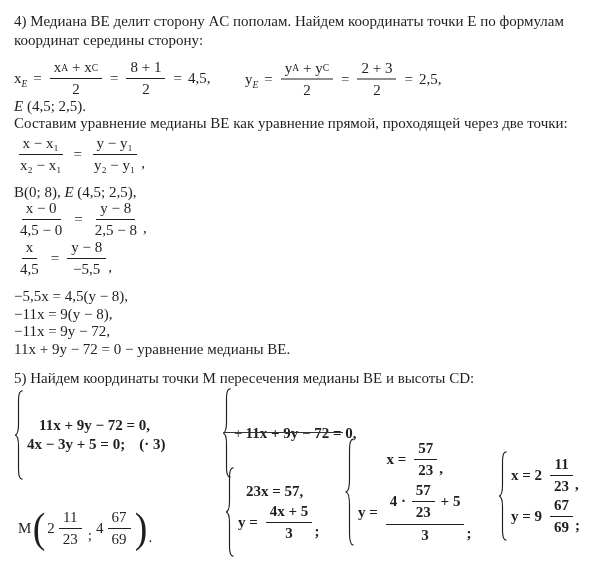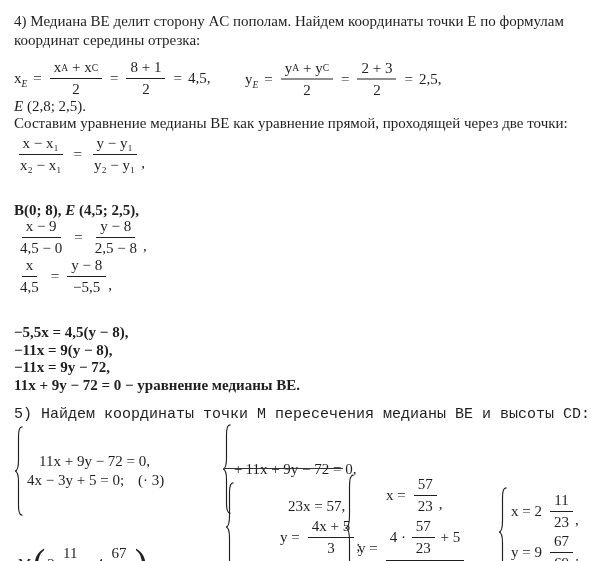--- a/index.html
+++ b/index.html
@@ -15,59 +15,59 @@
   .sm { line-height:16px; }
   .it { font-style:italic; }
   .fr { display:flex; align-items:center; }
   .eq { margin:0 6px; }
   .frac { display:inline-flex; flex-direction:column; align-items:center; margin:0 2px; }
   .frac .num { display:inline-flex; align-items:center; line-height:15px; padding:1px 4px 3px; border-bottom:1px solid #1f1f1f; white-space:pre; }
   .frac .den { line-height:15px; padding:3px 4px 1px; white-space:pre; }
   sub { font-size:9.5px; line-height:0; }
   .tail { align-self:flex-end; padding-bottom:2px; }
   .mt2  { margin-top:2px; }
-  .mt14 { margin-top:28px;font-weight:bold; }
+  .mt14 { margin-top:10px; }
   .xeye { position:relative; margin-top:9px; }
   .ye   { position:absolute; left:231px; top:50%; transform:translateY(-50%); }
   .steps div { line-height:17.5px; white-space:pre; }
   .p5 { position:relative; height:196px; margin-top:10px; width:600px; }
   .abs { position:absolute; }
-  .pos-intro { left:14px; top:1px;font-family:Liberation Mono, monospace; }
+  .pos-intro { left:14px; top:1px; }
   .pos-sys1  { left:14px;  top:22px; }
   .pos-sys2  { left:222px; top:20px; }
   .pos-sum   { left:224px; top:64px; width:119px; border-top:1.4px solid #333; height:0; }
-  .pos-sys3  { left:225px; top:78px;gap:42px; }
+  .pos-sys3  { left:225px; top:99px; }
   .pos-sys4  { left:345px; top:70px; }
   .pos-sys5  { left:498px; top:83px; }
   .pos-res   { left:18px;  top:141px; }
   .sys { display:flex; align-items:center; }
   .bw { align-self:stretch; display:flex; margin-right:4px; }
   .bw svg { width:9px; height:100%; }
   .bw path { fill:none; stroke:#1f1f1f; stroke-width:1.15; vector-effect:non-scaling-stroke; stroke-linecap:round; }
-  .col { display:flex; flex-direction:column; justify-content:flex-end; padding:2px 0; }
+  .col { display:flex; flex-direction:column; justify-content:flex-end; padding:2px 0;font-weight:bold; }
   .col .row { line-height:19px; white-space:pre; }
   .ind12 { padding-left:12px; }
   .ind8  { padding-left:8px; }
   .note { margin-left:14px; white-space:pre; }
   .plusmark { align-self:center; margin:0 3px 0 -1px; }
   .ctr { align-items:center; }
   .gap2 > * + * { margin-top:2px; }
   .lhs { margin-right:6px; white-space:pre; }
   .bp { font-size:42px; line-height:0.8; font-weight:400; transform:scaleX(0.9); margin:0 1px; }
   .semi { margin:0 4px; align-self:flex-end; padding-bottom:4px; }
   .whole { margin-right:2px; }
 </style>
 </head>
 <body>
 
 <div class="page">
   <div class="flow">
 
     <div class="t">4) Медиана BE делит сторону AC пополам. Найдем координаты точки E по формулам</div>
-    <div class="t">координат середины отрезка:</div>
+    <div class="t">координат середины сторону:</div>
 
     <div class="fr xeye">
       <div class="fr">
         <span><span>x</span><sub class="it">E</sub></span>
         <span class="eq">=</span>
         <span class="frac">
           <span class="num"><span>x</span><sub>A</sub><span> + </span><span>x</span><sub>C</sub></span>
           <span class="den">2</span>
         </span>
         <span class="eq">=</span>
@@ -88,41 +88,41 @@
         <span class="eq">=</span>
         <span class="frac">
           <span class="num">2 + 3</span>
           <span class="den">2</span>
         </span>
         <span class="eq">=</span>
         <span>2,5,</span>
       </div>
     </div>
 
-    <div class="sm"><span class="it">E</span><span> (2,8; 2,5).</span></div>
+    <div class="sm"><span class="it">E</span><span> (4,5; 2,5).</span></div>
     <div class="t">Составим уравнение медианы BE как уравнение прямой, проходящей через две точки:</div>
 
     <div class="fr mt2">
       <span class="frac">
         <span class="num">x − x₁</span>
         <span class="den">x₂ − x₁</span>
       </span>
       <span class="eq">=</span>
       <span class="frac">
         <span class="num">y − y₁</span>
         <span class="den">y₂ − y₁</span>
       </span>
       <span class="tail">,</span>
     </div>
 
     <div class="sm mt14"><span>B(0; 8), </span><span class="it">E</span><span> (4,5; 2,5),</span></div>
 
     <div class="fr">
       <span class="frac">
-        <span class="num">x − 9</span>
+        <span class="num">x − 0</span>
         <span class="den">4,5 − 0</span>
       </span>
       <span class="eq">=</span>
       <span class="frac">
         <span class="num">y − 8</span>
         <span class="den">2,5 − 8</span>
       </span>
       <span class="tail">,</span>
     </div>
 

